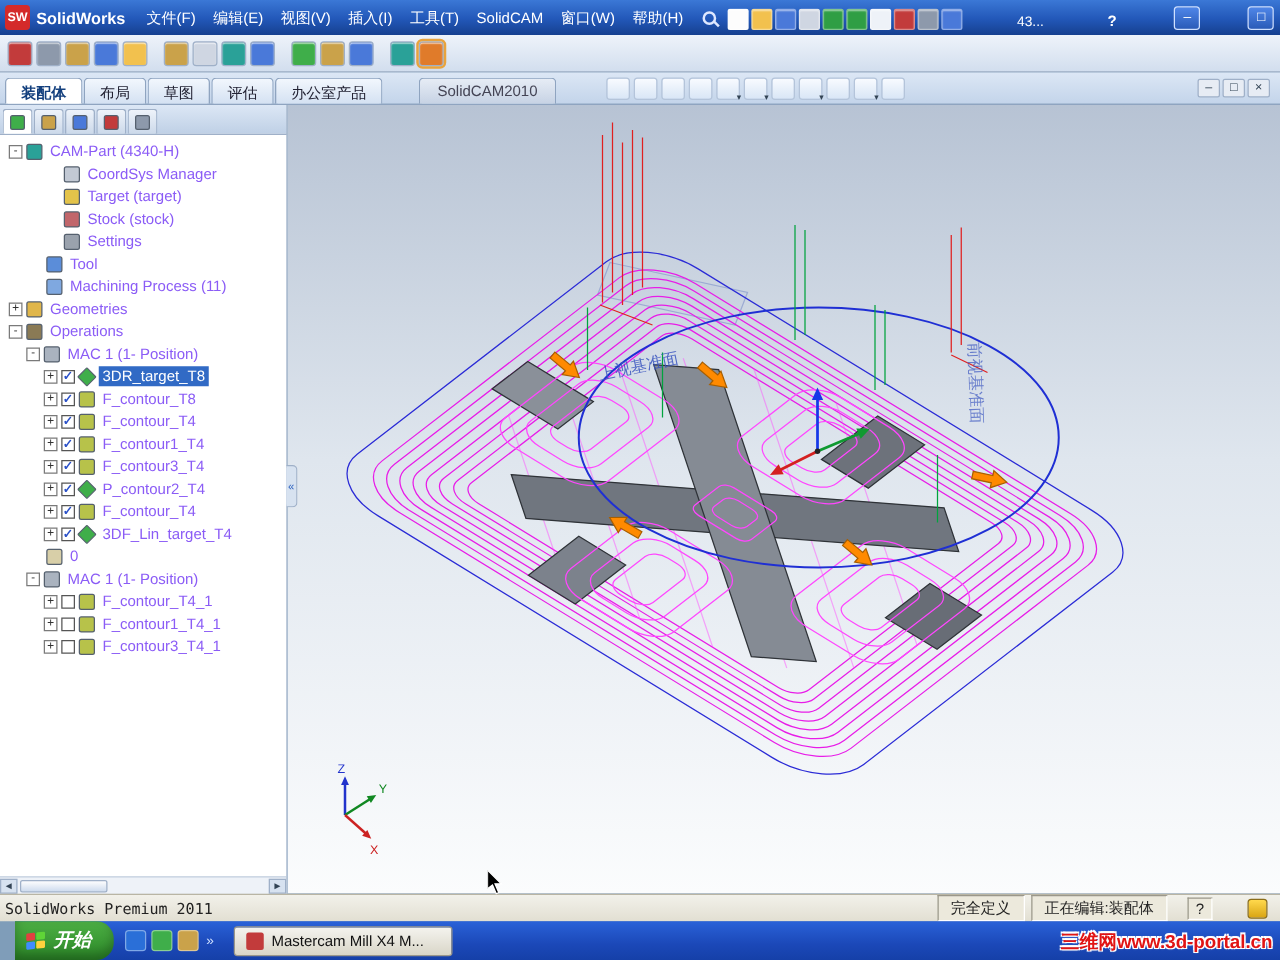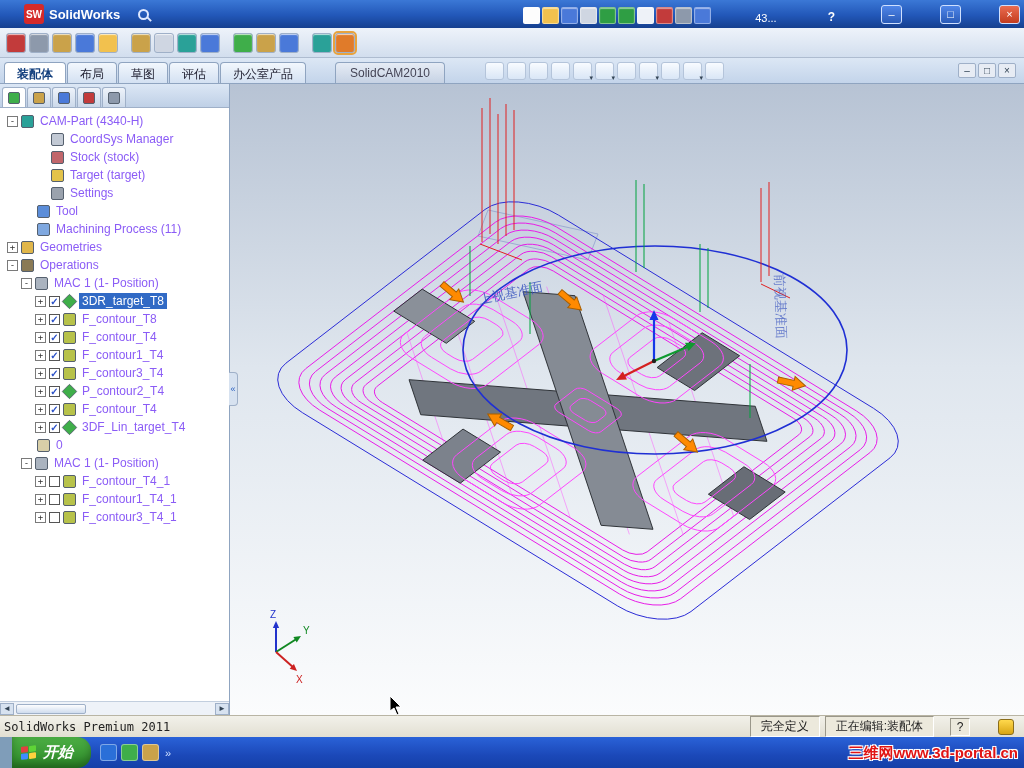--- a/index.html
+++ b/index.html
@@ -4,21 +4,21 @@
 <style>
   *{margin:0;padding:0;box-sizing:border-box;}
   html,body{width:1024px;height:768px;}
   body{position:relative;overflow:hidden;font-family:"Liberation Sans",sans-serif;font-size:12px;background:#7f9db9;}
 
   
   .titlebar{position:absolute;left:0;top:0;width:1024px;height:28px;
     background:linear-gradient(180deg,#3b78d6 0%,#2257b8 55%,#16408f 100%);
     display:flex;align-items:center;padding:0 4px;}
   .sw-logo{width:20px;height:20px;background:#d42a2a;color:#fff;font-weight:bold;font-size:10px;
-    display:flex;align-items:center;justify-content:center;border-radius:3px;flex:none;margin-left:20px;}
+    display:flex;align-items:center;justify-content:center;border-radius:3px;flex:none;}
   .app-name{color:#fff;font-weight:bold;font-size:13px;margin:0 10px 0 5px;}
   .menu-item{color:#fff;padding:3px 7px;cursor:default;white-space:nowrap;}
   .mag{width:11px;height:11px;border:2px solid #dfe8ff;border-radius:50%;position:relative;margin:0 8px;flex:none;}
   .mag::after{content:'';position:absolute;width:6px;height:2px;background:#dfe8ff;transform:rotate(45deg);right:-5px;bottom:-2px;}
   .tb-right{margin-left:auto;display:flex;align-items:flex-end;gap:36px;}
   .ticon{width:17px;height:17px;border-radius:2px;border:1px solid rgba(255,255,255,.4);
     box-shadow:inset 0 1px 1px rgba(255,255,255,.5);display:inline-block;margin:0 1px;}
   .overflow-label{color:#fff;margin:0 7px;font-size:11px;}
   .tb-help{color:#fff;font-weight:bold;margin:0 8px;}
   .winbtn{width:21px;height:19px;border-radius:3px;border:1px solid #cfe0ff;display:flex;align-items:center;
@@ -114,20 +114,30 @@
   .task-label{overflow:hidden;text-overflow:ellipsis;white-space:nowrap;}
   .watermark{position:absolute;right:6px;top:744px;font-size:15px;font-weight:bold;color:#e11414;z-index:45;
     text-shadow:0 0 2px #fff,1px 1px 0 #fff,-1px -1px 0 #fff,1px -1px 0 #fff,-1px 1px 0 #fff;}
 </style>
 </head>
 <body>
 
 <div class="titlebar">
   <div class="sw-logo">SW</div>
   <span class="app-name">SolidWorks</span>
+  <div id="menubar" style="display:flex;align-items:center;">
+      <span class="menu-item">文件(F)</span>
+      <span class="menu-item">编辑(E)</span>
+      <span class="menu-item">视图(V)</span>
+      <span class="menu-item">插入(I)</span>
+      <span class="menu-item">工具(T)</span>
+      <span class="menu-item">SolidCAM</span>
+      <span class="menu-item">窗口(W)</span>
+      <span class="menu-item">帮助(H)</span>
+    </div>
   <span class="mag"></span>
   <div class="tb-right">
     <div id="titlebar-icons" style="display:flex;align-items:center;">
         <span class="ticon" style="background: rgb(253, 253, 253);"></span>
         <span class="ticon" style="background: rgb(242, 193, 78);"></span>
         <span class="ticon" style="background: rgb(74, 121, 217);"></span>
         <span class="ticon" style="background: rgb(207, 214, 226);"></span>
         <span class="ticon" style="background: rgb(47, 158, 68);"></span>
         <span class="ticon" style="background: rgb(47, 158, 68);"></span>
         <span class="ticon" style="background: rgb(238, 242, 248);"></span>
@@ -226,28 +236,28 @@
       </div>
       <div class="trow">
         <span class="tsp" style="width: 30px;"></span>
         <span class="tsp" style="width: 13px;"></span>
         <span class="tico" style="background: rgb(194, 201, 212);"></span>
         <span class="tlabel">CoordSys Manager</span>
       </div>
       <div class="trow">
         <span class="tsp" style="width: 30px;"></span>
         <span class="tsp" style="width: 13px;"></span>
+        <span class="tico" style="background: rgb(227, 195, 74);"></span>
+        <span class="tlabel">Target (target)</span>
+      </div>
+      <div class="trow">
+        <span class="tsp" style="width: 30px;"></span>
+        <span class="tsp" style="width: 13px;"></span>
         <span class="tico" style="background: rgb(193, 102, 107);"></span>
         <span class="tlabel">Stock (stock)</span>
-      </div>
-      <div class="trow">
-        <span class="tsp" style="width: 30px;"></span>
-        <span class="tsp" style="width: 13px;"></span>
-        <span class="tico" style="background: rgb(227, 195, 74);"></span>
-        <span class="tlabel">Target (target)</span>
       </div>
       <div class="trow">
         <span class="tsp" style="width: 30px;"></span>
         <span class="tsp" style="width: 13px;"></span>
         <span class="tico" style="background: rgb(154, 162, 173);"></span>
         <span class="tlabel">Settings</span>
       </div>
       <div class="trow">
         <span class="tsp" style="width: 16px;"></span>
         <span class="tsp" style="width: 13px;"></span>
@@ -498,15 +508,19 @@
     </span>
     <span>开始</span>
   </div>
   <div class="ql">
     <span class="qlicon" style="background:#2a6fd8"></span>
     <span class="qlicon" style="background:#3fae4a"></span>
     <span class="qlicon" style="background:#caa24a"></span>
     <span class="chev">»</span>
   </div>
   <div id="tasks" style="display:flex;align-items:center;">
+      <div class="task normal">
+        <span class="task-icon" style="background: rgb(194, 59, 59);"></span>
+        <span class="task-label">Mastercam Mill X4 M...</span>
+      </div>
     </div>
 </div>
 <div class="watermark">三维网www.3d-portal.cn</div>
 
 </body></html>

